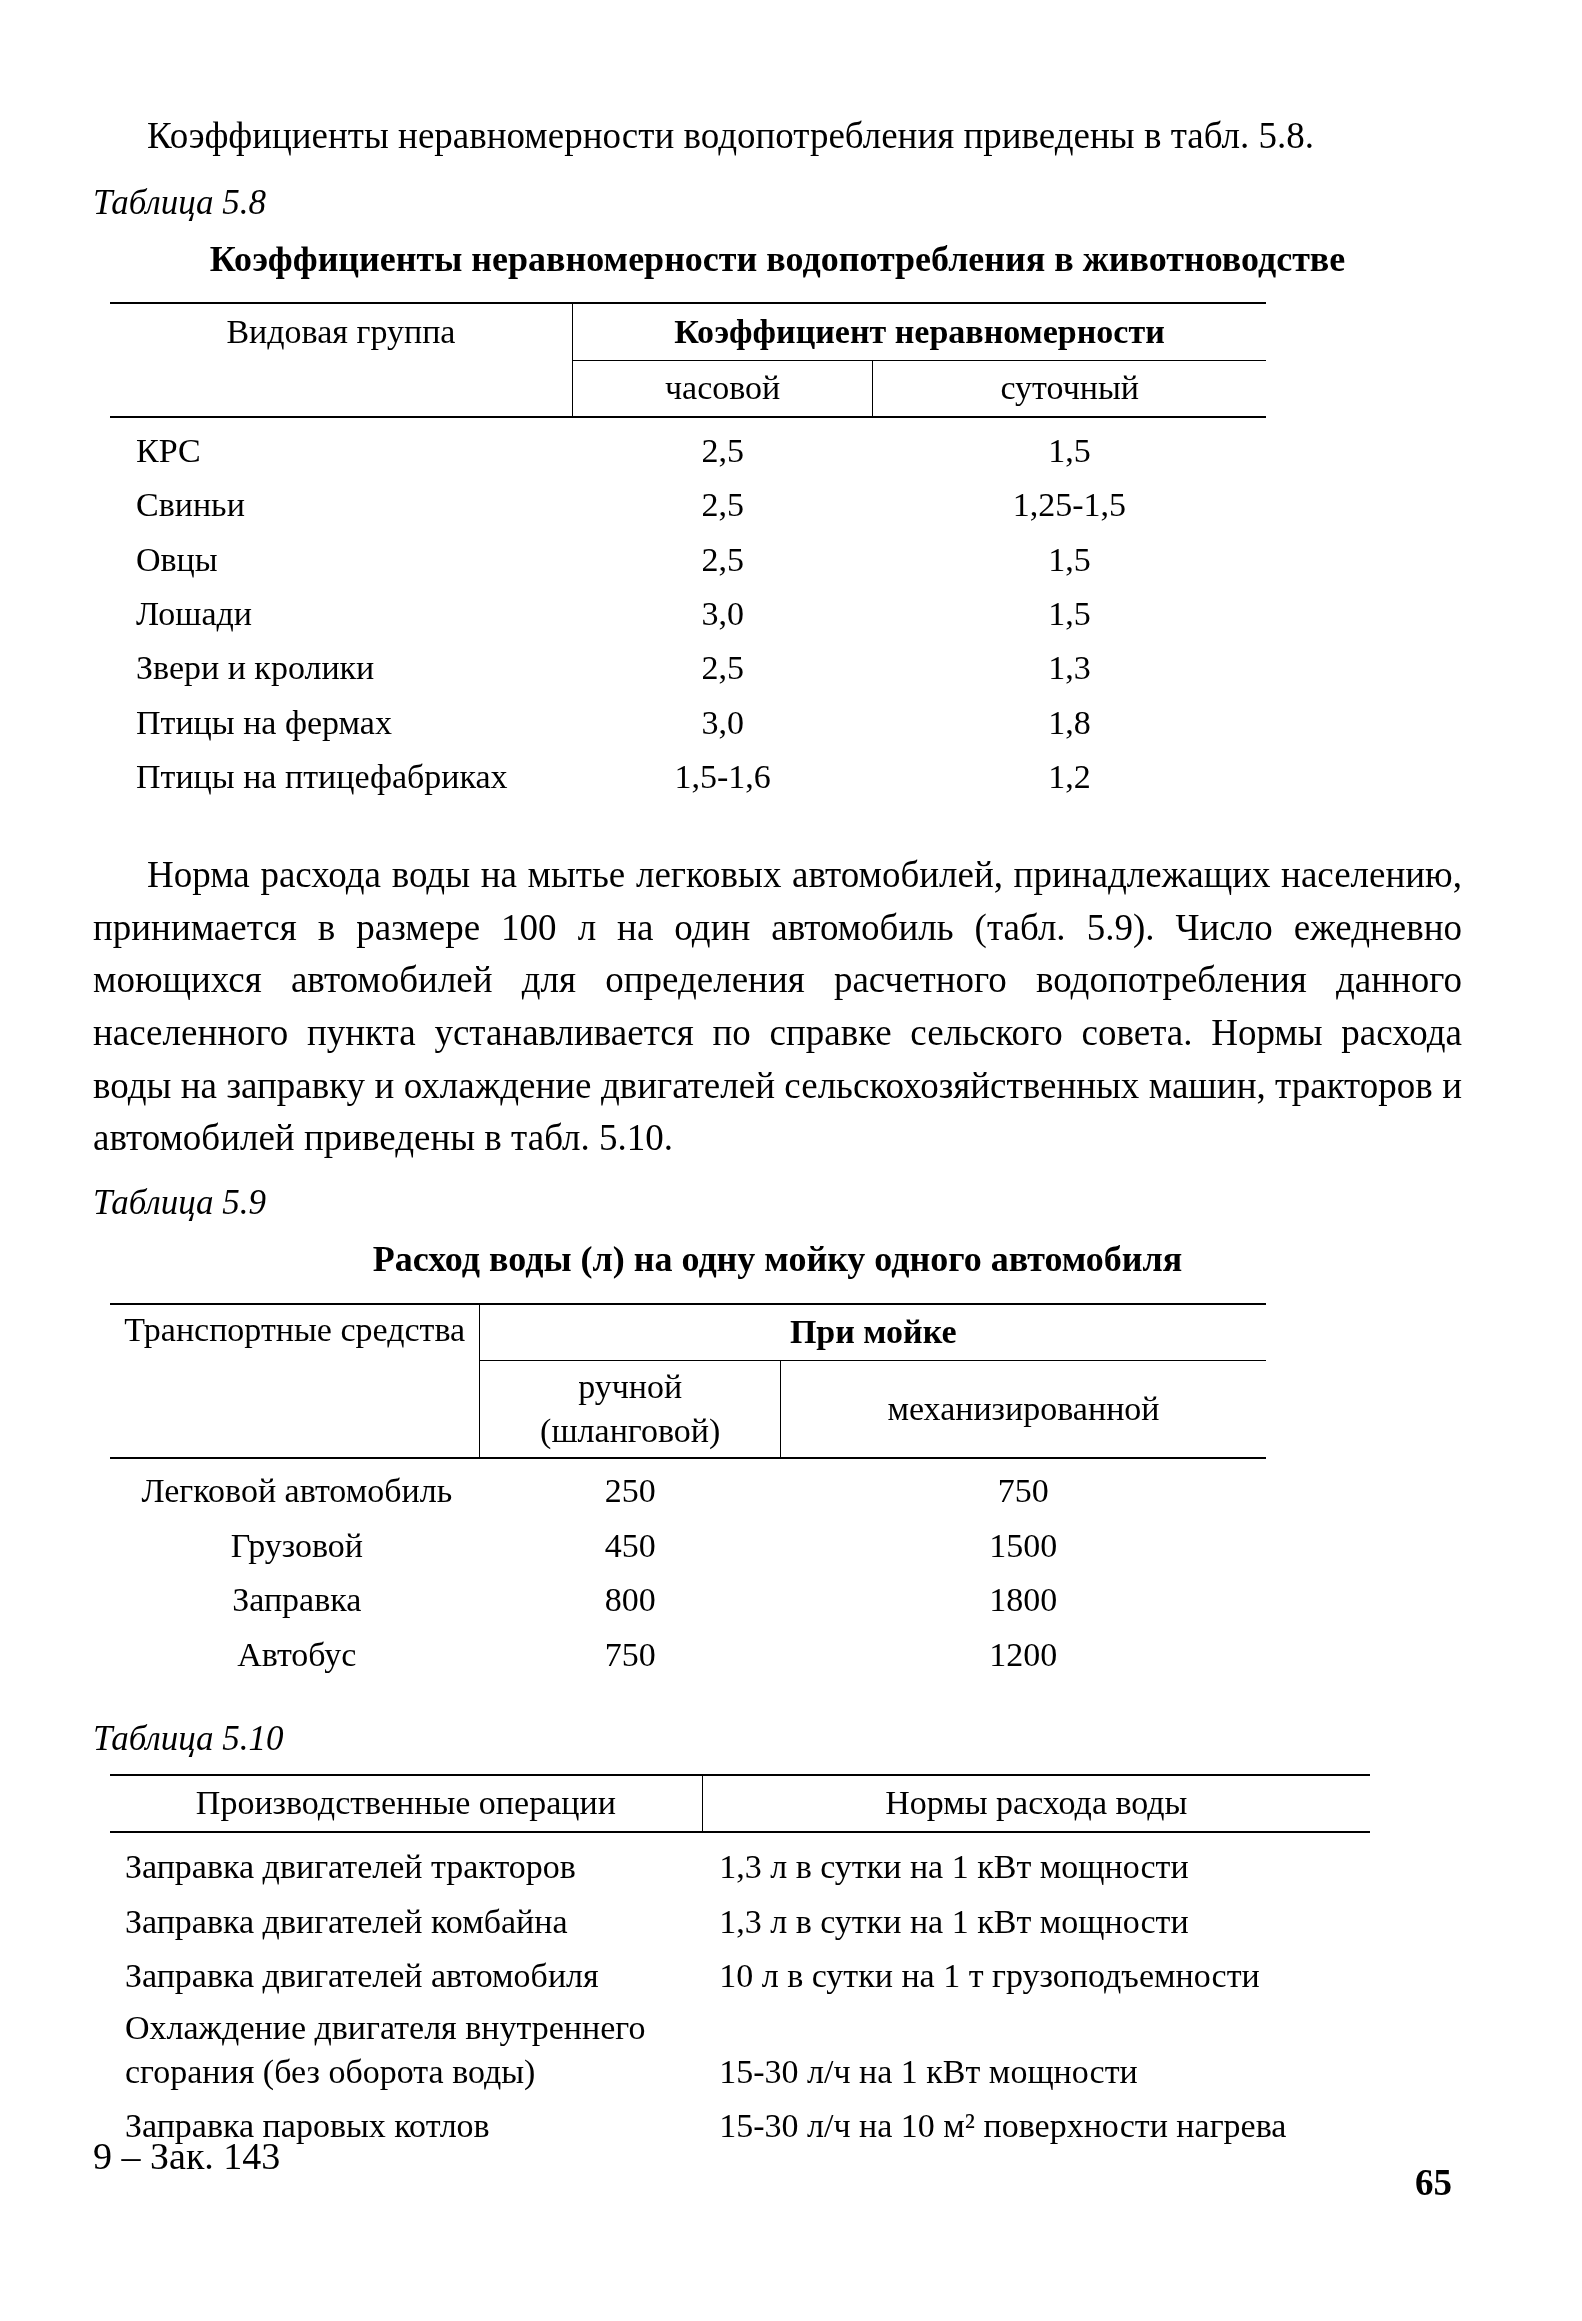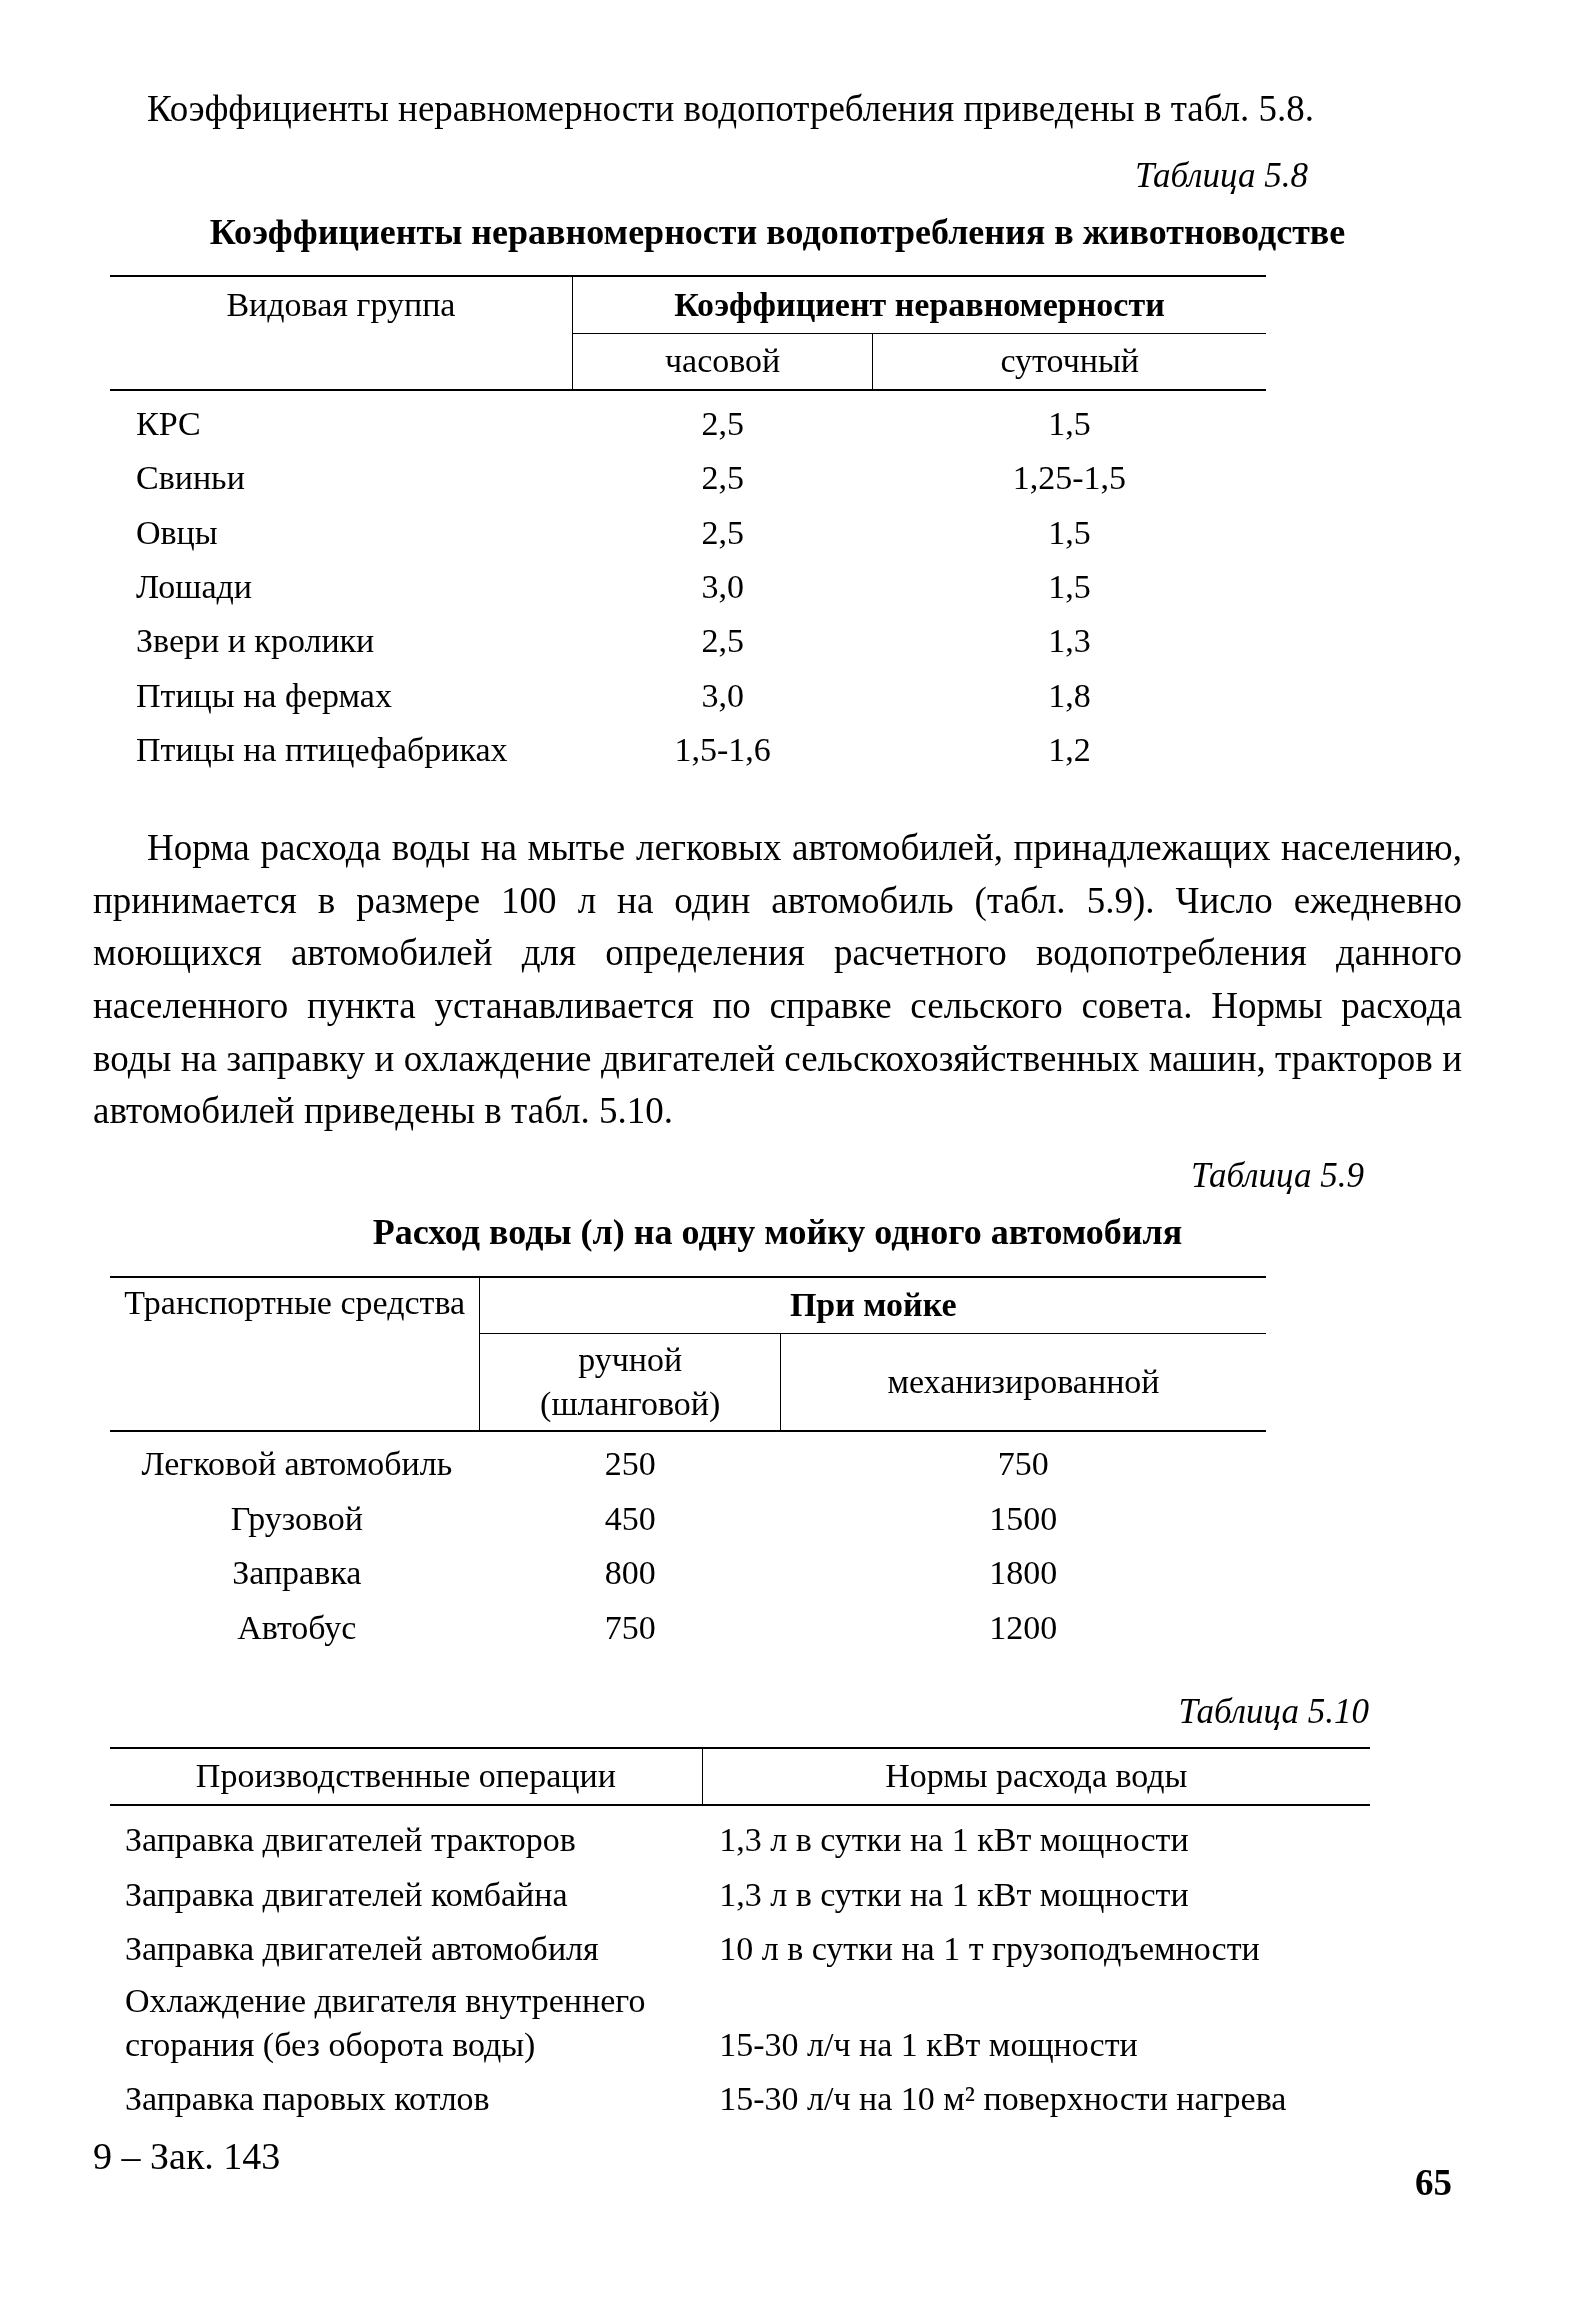--- a/index.html
+++ b/index.html
@@ -3,24 +3,24 @@
 <meta charset="utf-8">
 <style>
   html,body{margin:0;padding:0;background:#fff;}
   .page{
     position:relative;
     width:1583px;height:2321px;
     background:#ffffff;color:#000;
     font-family:"Liberation Serif","DejaVu Serif",serif;
     overflow:hidden;
   }
-  .content{padding:83px 121px 0 93px;}
+  .content{padding:110px 121px 0 93px;}
   p.body{font-size:37px;line-height:1.42;text-align:justify;text-indent:54px;margin:0;}
   p.body.second{margin-top:45px;}
-  .caption{font-style:italic;text-align:right;font-size:35px;margin:20.5px 0 15px;}
+  .caption{font-style:italic;text-align:left;font-size:35px;margin:20.5px 0 15px;}
   .caption.c58{padding-right:154px;}
   .caption.c59{padding-right:98px;margin-top:18.6px;}
   .caption.c510{padding-right:93px;margin-top:37px;}
   .table-title{font-weight:bold;text-align:center;font-size:36px;margin:5.6px 0 22.4px;}
 
   table{border-collapse:collapse;table-layout:fixed;margin-left:17px;}
   th{font-weight:normal;}
   th,td{font-size:34px;line-height:1.3;padding:3.7px 9.3px;}
 
   

